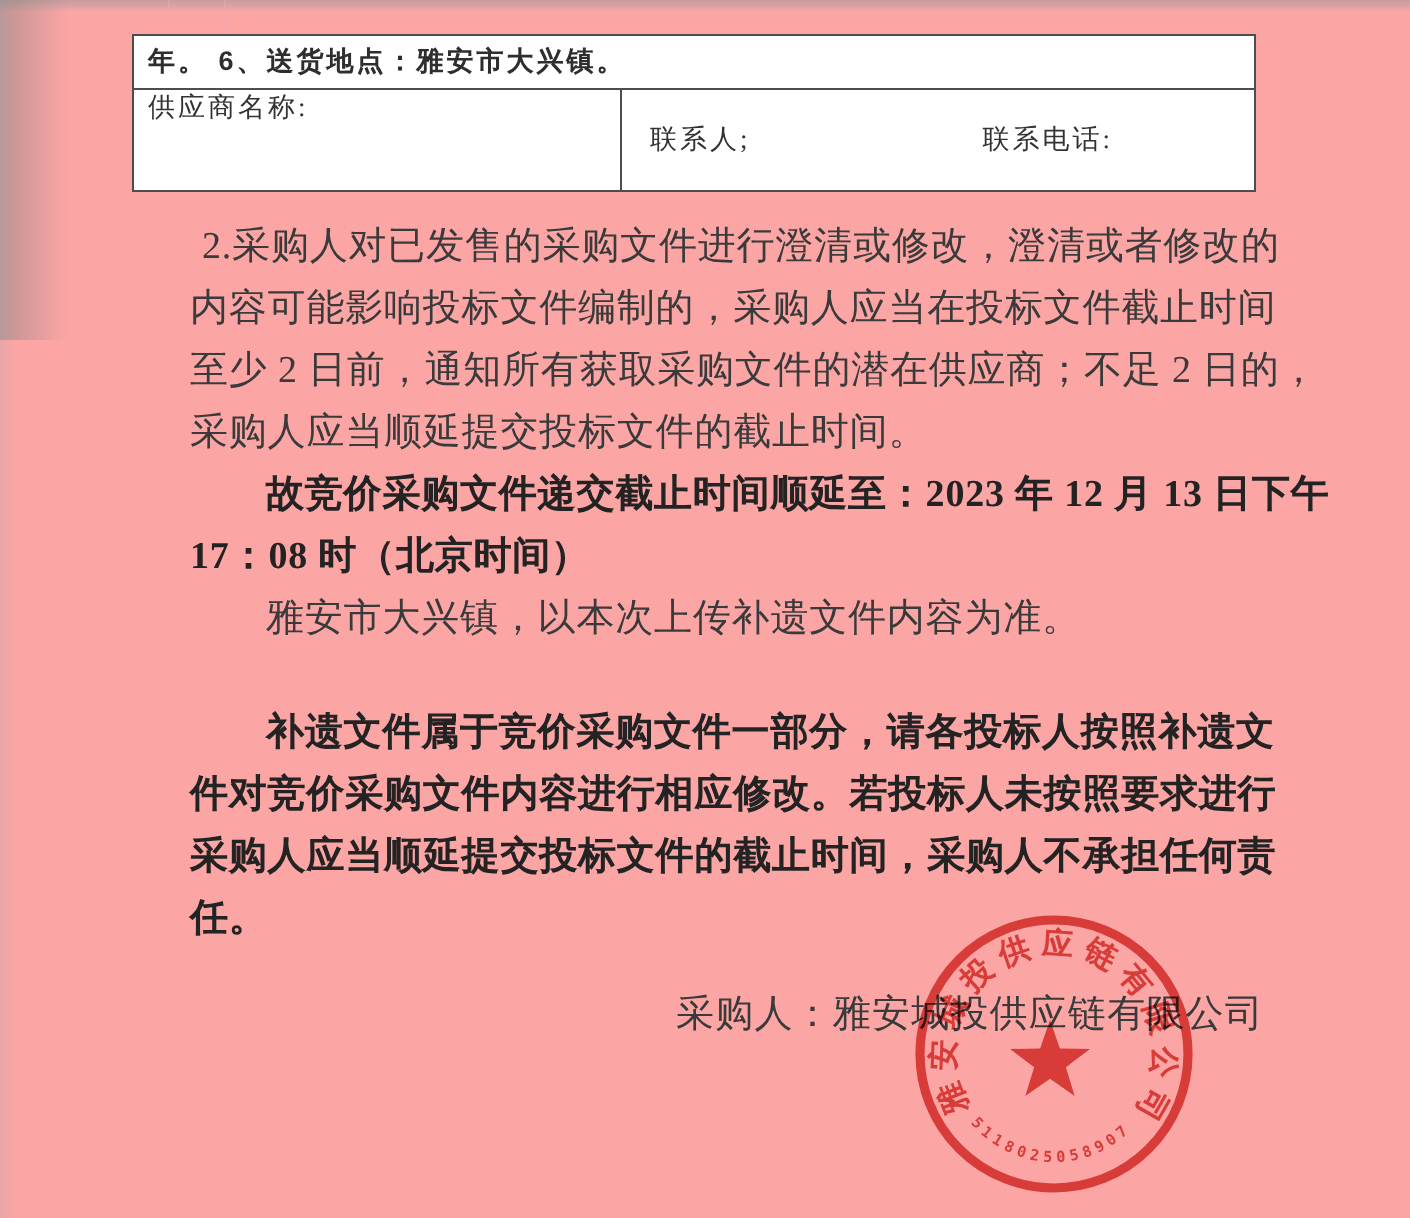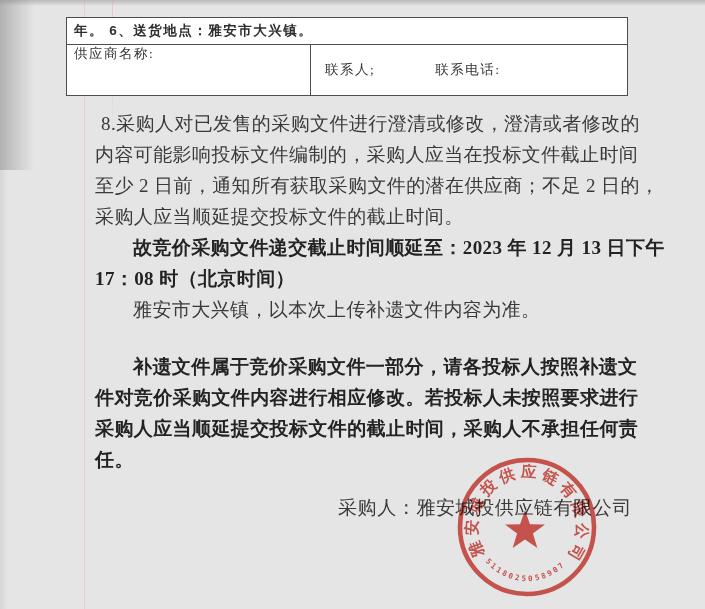--- a/index.html
+++ b/index.html
@@ -1,21 +1,21 @@
 <!DOCTYPE html>
 <html><head>
 <meta charset="utf-8">
 <style>
   html,body{margin:0;padding:0;}
   body{
     width:705px;height:609px;position:relative;overflow:hidden;
     background:#ffffff;
     font-family:"Liberation Serif","DejaVu Serif",serif;
   }
-  .page{position:absolute;inset:0;background:#e5e5e5;padding-left:20px;}
+  .page{position:absolute;inset:0;background:#fca5a5;padding-left:20px;}
 
   
   .scan-top-edge{position:absolute;left:0;top:0;width:705px;height:6px;
     background:linear-gradient(to bottom, rgba(150,150,150,.55), rgba(255,255,255,0));
     pointer-events:none;}
   .scan-left-edge{position:absolute;left:0;top:0;width:34px;height:170px;
     background:linear-gradient(to right, rgba(130,130,130,.5), rgba(255,255,255,0));
     pointer-events:none;}
   .scan-left-faint{position:absolute;left:0;top:0;width:8px;height:609px;
     background:linear-gradient(to right, rgba(170,170,170,.25), rgba(255,255,255,0));
@@ -28,21 +28,21 @@
   
   .tbl{position:absolute;left:66px;top:17px;width:560px;border:1.5px solid #4d4d4d;background:#fff;}
   .tbl-row1{height:26px;border-bottom:1.5px solid #4d4d4d;display:flex;align-items:center;
     font-family:"Liberation Sans","DejaVu Sans",sans-serif;font-weight:700;
     font-size:13.5px;color:#2e2e2e;letter-spacing:1.5px;padding-left:7px;}
   .tbl-row2{height:50px;display:flex;}
   .tbl-c1{width:236px;border-right:1.5px solid #4d4d4d;display:flex;align-items:flex-start;
     padding-left:7px;font-size:13.5px;color:#333;letter-spacing:1.5px;}
   .tbl-c2{flex:1;display:flex;align-items:center;padding-left:14px;
     font-size:13.5px;color:#333;letter-spacing:1.5px;text-align:center;}
-  .tbl-phone{margin-left:60px;}
+  .tbl-phone{margin-left:116px;}
 
   
   .doc-body{position:absolute;left:95px;top:108px;width:540px;color:#3a3a3a;}
   .line{height:31px;line-height:31px;font-size:19px;letter-spacing:.4px;white-space:nowrap;}
   .line.first-indent{padding-left:6px;}
   .line.indent2{padding-left:38px;}
   .line.bold{font-weight:700;color:#232323;}
   .spacer{height:26px;}
 
   
@@ -75,21 +75,21 @@
         <span>供应商名称:</span>
       </div>
       <div class="tbl-c2">
         <span>联系人;</span>
         <span class="tbl-phone">联系电话:</span>
       </div>
     </div>
   </div>
 
   <div class="doc-body">
-    <div class="line first-indent">8.采购人对已发售的采购文件进行澄清或修改，澄清或者修改的</div>
+    <div class="line first-indent">2.采购人对已发售的采购文件进行澄清或修改，澄清或者修改的</div>
     <div class="line">内容可能影响投标文件编制的，采购人应当在投标文件截止时间</div>
     <div class="line">至少 2 日前，通知所有获取采购文件的潜在供应商；不足 2 日的，</div>
     <div class="line">采购人应当顺延提交投标文件的截止时间。</div>
     <div class="line bold indent2">故竞价采购文件递交截止时间顺延至：2023 年 12 月 13 日下午</div>
     <div class="line bold">17：08 时（北京时间）</div>
     <div class="line indent2">雅安市大兴镇，以本次上传补遗文件内容为准。</div>
     <div class="spacer"></div>
     <div class="line bold indent2">补遗文件属于竞价采购文件一部分，请各投标人按照补遗文</div>
     <div class="line bold">件对竞价采购文件内容进行相应修改。若投标人未按照要求进行</div>
     <div class="line bold">采购人应当顺延提交投标文件的截止时间，采购人不承担任何责</div>

